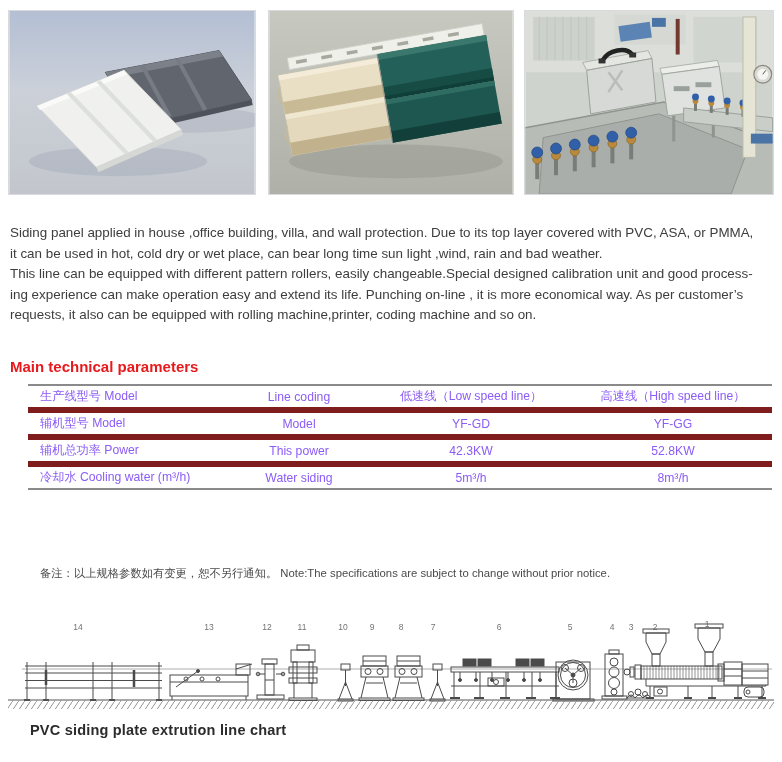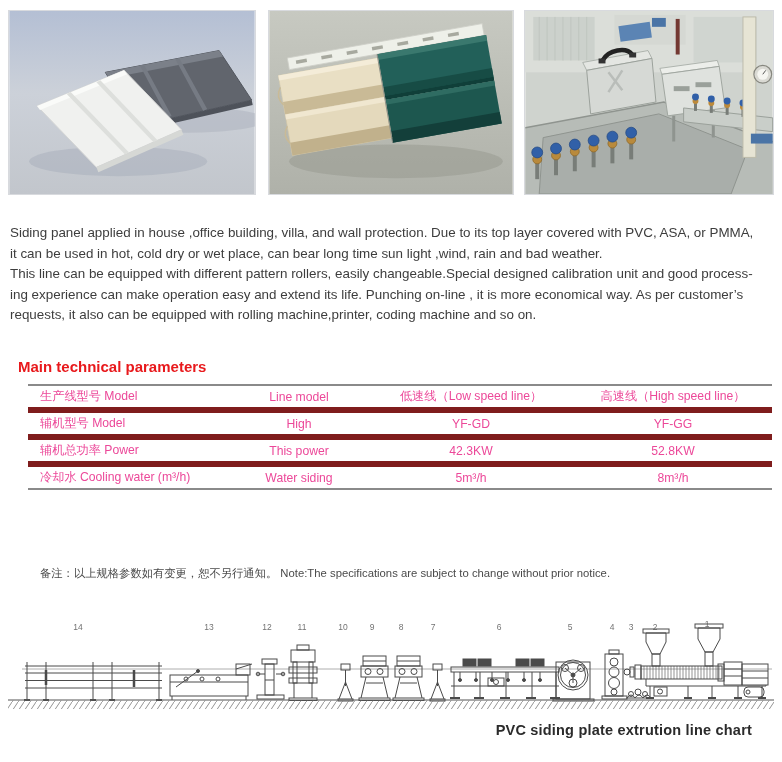--- a/index.html
+++ b/index.html
@@ -9,32 +9,32 @@
   }
   .photo{position:absolute;top:10px;height:185px;box-sizing:border-box;border:1px solid #d8dade;}
   #photo1{left:8px;width:248px;}
   #photo2{left:268px;width:246px;}
   #photo3{left:524px;width:250px;}
   .photo svg{display:block;width:100%;height:100%;}
   .intro{position:absolute;top:223px;left:10px;width:768px;
     font-size:13.4px;line-height:20.6px;color:#3d3d3d;letter-spacing:0;}
   .intro div{white-space:nowrap;}
   .section-heading{position:absolute;top:358px;left:10px;
-    font-size:15px;font-weight:bold;color:#e8191c;margin-left:8px;}
+    font-size:15px;font-weight:bold;color:#e8191c;}
   table.params{position:absolute;top:384px;left:28px;width:744px;
     border-collapse:collapse;table-layout:fixed;
-    font-size:12.2px;color:#ec4899;
+    font-size:12.2px;color:#8b5cf6;
     border-top:2px solid #8a8a8a;border-bottom:2px solid #8a8a8a;}
   table.params td{height:21px;padding:0;text-align:center;overflow:hidden;}
   table.params td.c0{text-align:left;padding-left:12px;}
   table.params tr + tr td{border-top:6px solid #7f1d1d;}
   .note{position:absolute;top:522px;left:40px;font-size:11.3px;color:#4a4a4a;white-space:nowrap;margin-top:44px;}
   .diagram{position:absolute;top:612px;left:0;width:782px;height:108px;text-align:center;}
   .diagram svg{display:block;width:100%;height:100%;}
-  .caption{position:absolute;top:722px;left:30px;width:722px;text-align:right;
+  .caption{position:absolute;top:722px;left:30px;width:722px;text-align:left;
     font-size:14.5px;font-weight:bold;color:#2b2b2b;letter-spacing:0.2px;}
 </style>
 </head>
 <body>
 
 <div class="photo" id="photo1" role="img" aria-label="white and dark grey siding panel samples on blue-grey background">
   <svg viewBox="0 0 248 185">
     <defs>
       <linearGradient id="p1bg" x1="0" y1="0" x2="0" y2="1">
         <stop offset="0" stop-color="#b4bfd4"></stop>
@@ -228,27 +228,27 @@
 <table class="params">
   <colgroup>
       <col style="width:202px">
       <col style="width:138px">
       <col style="width:206px">
       <col style="width:198px">
     </colgroup>
   <tbody>
     <tr>
       <td class="c0">生产线型号 Model</td>
-      <td>Line model</td>
+      <td>Line coding</td>
       <td>低速线（Low speed line）</td>
       <td>高速线（High speed line）</td>
     </tr>
     <tr>
       <td class="c0">辅机型号 Model</td>
-      <td>High</td>
+      <td>Model</td>
       <td>YF-GD</td>
       <td>YF-GG</td>
     </tr>
     <tr>
       <td class="c0">辅机总功率 Power</td>
       <td>This power</td>
       <td>42.3KW</td>
       <td>52.8KW</td>
     </tr>
     <tr>

